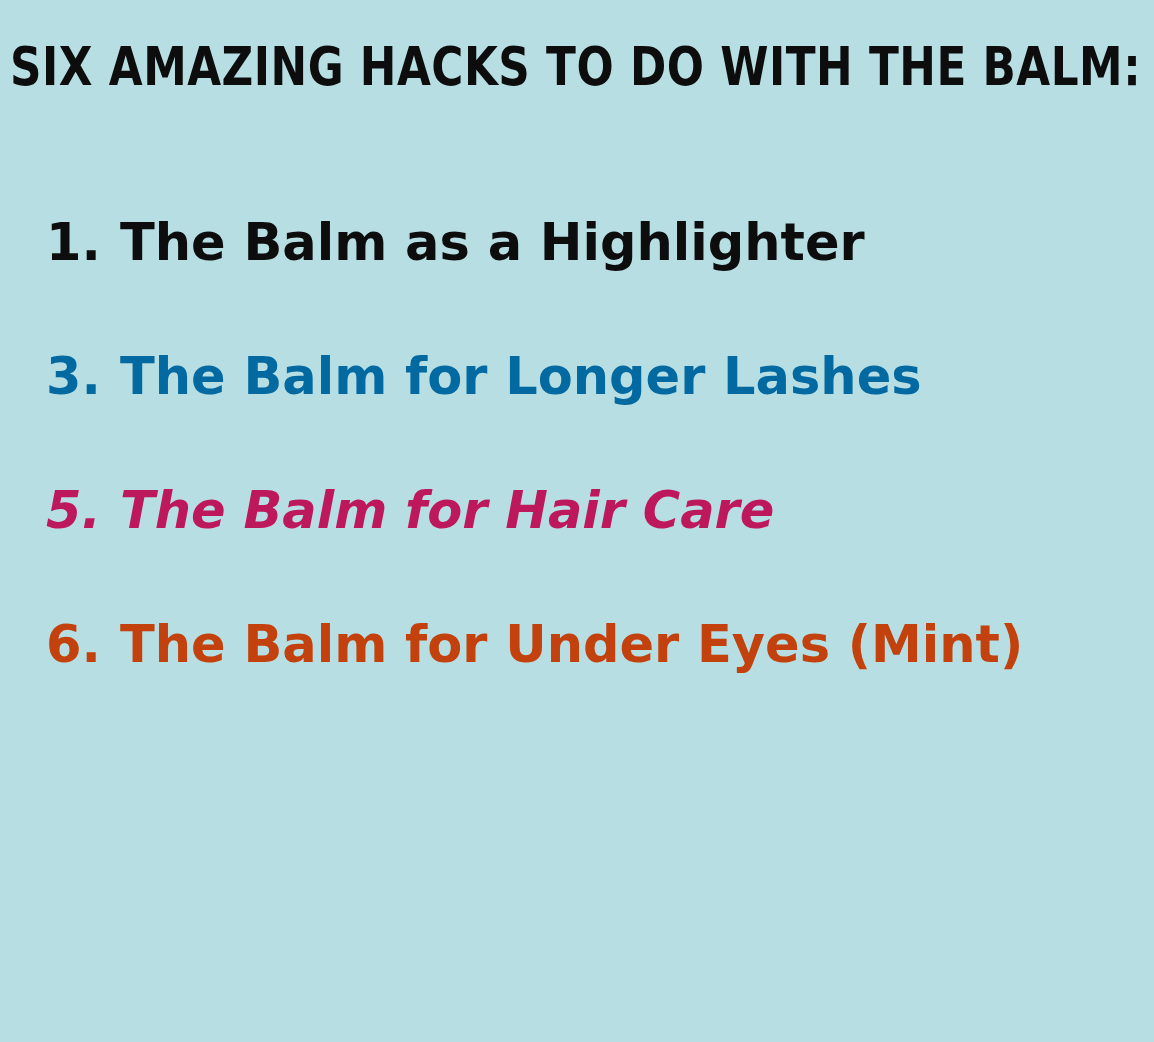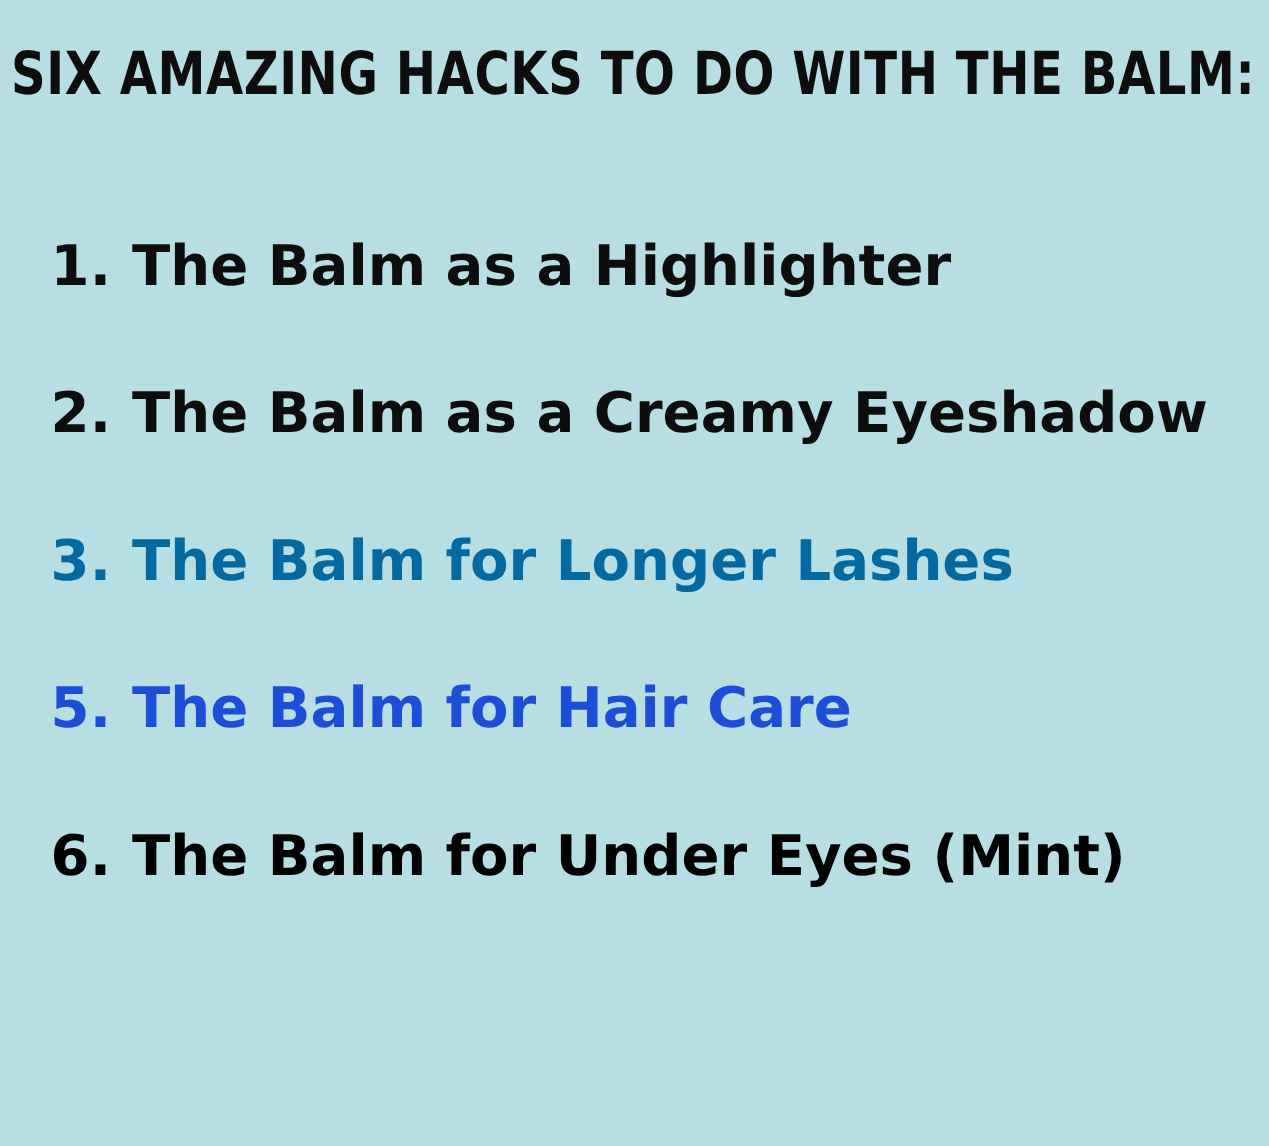--- a/index.html
+++ b/index.html
@@ -79,32 +79,29 @@
 <div class="poster" style="background: rgb(183, 223, 227);">
 
   <h1 class="poster-heading" style="color: rgb(13, 13, 13); transform: scaleX(0.810753);">SIX AMAZING HACKS TO DO WITH THE BALM:</h1>
 
   <ul class="hacks-list">
 
     <li class="hack-item" style="color: rgb(13, 13, 13);">
       <span class="hack-number">1.</span><span class="hack-label">The Balm as a Highlighter</span>
     </li>
 
-    <li class="hack-item" style="color: rgb(13, 13, 13);">
-      <span class="hack-number">2.</span><span class="hack-label">The Balm as a Creamy Eyeshadow</span>
-    </li>
 
     <li class="hack-item" style="color: #0369a1;">
       <span class="hack-number">3.</span><span class="hack-label">The Balm for Longer Lashes</span>
     </li>
 
 
-    <li class="hack-item" style="color: #1d4ed8;">
+    <li class="hack-item" style="color: #be185d; font-style: italic;">
       <span class="hack-number">5.</span><span class="hack-label">The Balm for Hair Care</span>
     </li>
 
-    <li class="hack-item" style="color: #000000;">
+    <li class="hack-item" style="color: #c2410c;">
       <span class="hack-number">6.</span><span class="hack-label">The Balm for Under Eyes (Mint)</span>
     </li>
 
   </ul>
 
 </div>
 
 </body></html>

